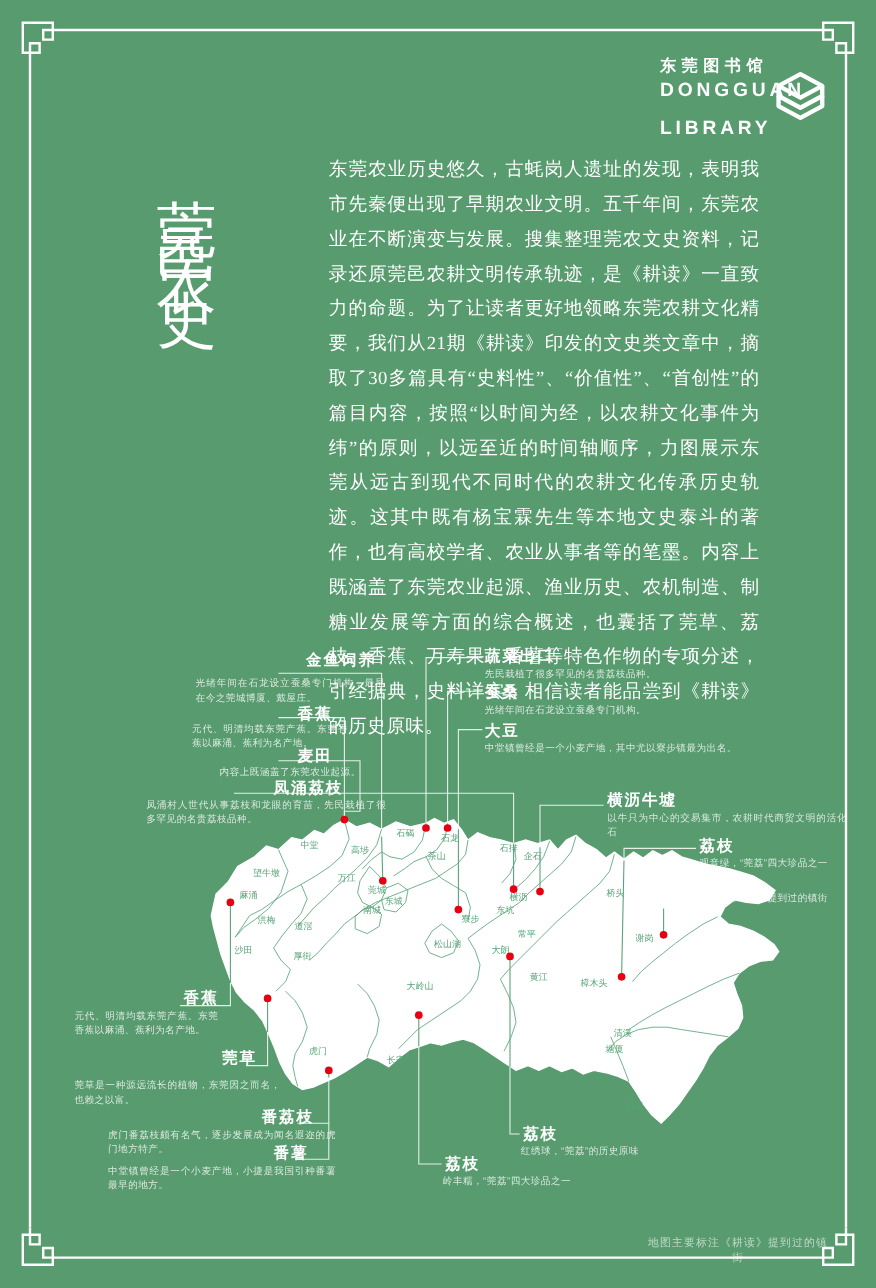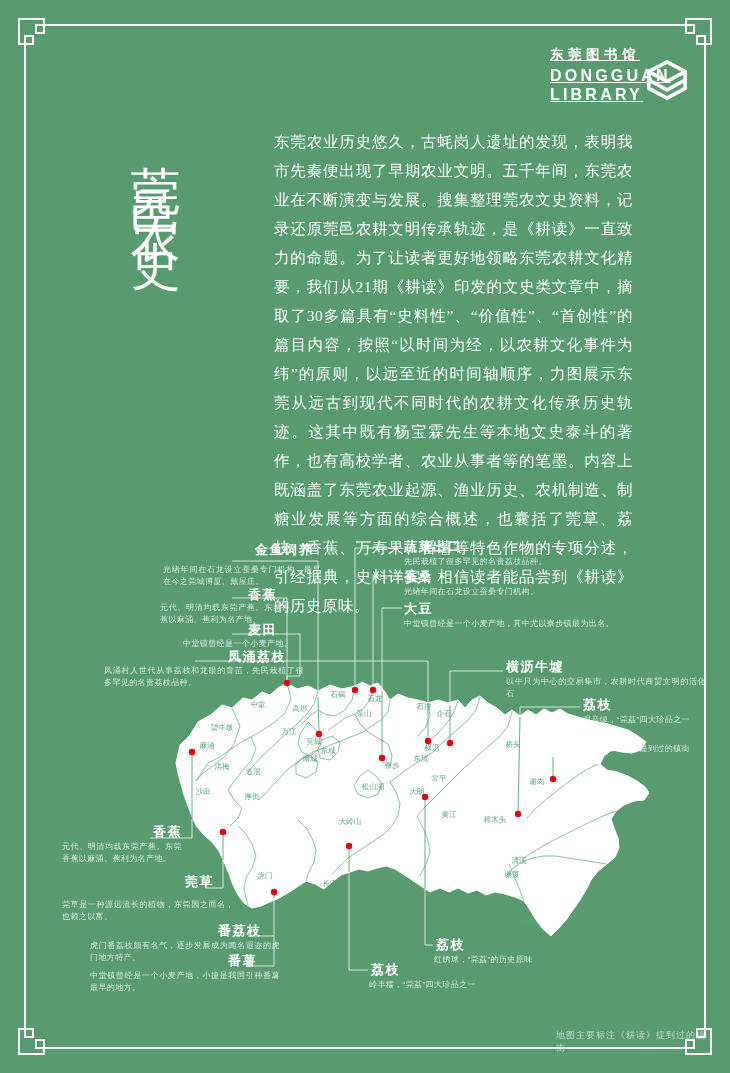--- a/index.html
+++ b/index.html
@@ -8,32 +8,32 @@
   .abs{position:absolute;}
   
   #vtitle{left:128px;top:126px;writing-mode:vertical-rl;text-orientation:upright;
           font-family:"Liberation Serif","DejaVu Serif",serif;
           font-size:50px;letter-spacing:25px;color:#ffffff;line-height:56px;}
   
   #intro{left:274px;top:127px;width:359px;color:#ffffff;
          font-family:"Liberation Serif","DejaVu Serif",serif;
          font-size:15.5px;line-height:29px;text-align:justify;letter-spacing:0.5px;}
   
-  #logo{left:550px;top:46px;color:#fff;text-decoration:underline;}
+  #logo{left:550px;top:46px;color:#fff;}
   #logo .cn{font-size:13.5px;letter-spacing:4.5px;font-weight:bold;}
   #logo .en1{font-size:16px;letter-spacing:3.2px;font-weight:bold;margin-top:3px;}
-  #logo .en2{font-size:16px;letter-spacing:3.2px;font-weight:bold;margin-top:1px;}
+  #logo .en2{font-size:16px;letter-spacing:3.2px;font-weight:bold;margin-top:14px;}
   #logo-icon{position:absolute;left:95px;top:13px;}
   
   .ann-t{position:absolute;color:#ffffff;font-family:"Liberation Serif","DejaVu Serif",serif;
          font-size:13px;font-weight:bold;letter-spacing:1.5px;white-space:nowrap;}
   .ann-d{position:absolute;color:rgba(255,255,255,0.78);font-size:8px;
          line-height:11.5px;letter-spacing:0.4px;text-align:justify;}
-  #caption{left:540px;top:1029px;width:150px;text-align:left;
-           color:rgba(255,255,255,0.62);font-size:9px;letter-spacing:1px;margin-left:16px;}
+  #caption{left:540px;top:1029px;width:150px;text-align:center;
+           color:rgba(255,255,255,0.62);font-size:9px;letter-spacing:1px;}
   svg text{font-family:"Liberation Sans","DejaVu Sans",sans-serif;}
 </style>
 </head>
 <body>
 
 <svg id="stage" class="abs" style="left:0;top:0" width="730" height="1073" viewBox="0 0 730 1073">
     <path d="M50,25 H680" stroke="#fff" stroke-width="2" fill="none"></path>
     <path d="M25,50 V1023" stroke="#fff" stroke-width="2" fill="none"></path>
     <path d="M50,1048 H680" stroke="#fff" stroke-width="2" fill="none"></path>
     <path d="M705,50 V1023" stroke="#fff" stroke-width="2" fill="none"></path>
@@ -159,24 +159,24 @@
 
 <div id="intro" class="abs">东莞农业历史悠久，古蚝岗人遗址的发现，表明我市先秦便出现了早期农业文明。五千年间，东莞农业在不断演变与发展。搜集整理莞农文史资料，记录还原莞邑农耕文明传承轨迹，是《耕读》一直致力的命题。为了让读者更好地领略东莞农耕文化精要，我们从21期《耕读》印发的文史类文章中，摘取了30多篇具有“史料性”、“价值性”、“首创性”的篇目内容，按照“以时间为经，以农耕文化事件为纬”的原则，以远至近的时间轴顺序，力图展示东莞从远古到现代不同时代的农耕文化传承历史轨迹。这其中既有杨宝霖先生等本地文史泰斗的著作，也有高校学者、农业从事者等的笔墨。内容上既涵盖了东莞农业起源、渔业历史、农机制造、制糖业发展等方面的综合概述，也囊括了莞草、荔枝、香蕉、万寿果、番薯等特色作物的专项分述，引经据典，史料详实，相信读者能品尝到《耕读》的历史原味。</div>
 
 <div class="ann-t" style="left:255px;top:541px">金鱼饲养</div>
 <div class="ann-d" style="left:163px;top:564px;width:158px">光绪年间在石龙设立蚕桑专门机构，最早在今之莞城博厦、戴屋庄。</div>
 
 <div class="ann-t" style="left:248px;top:586px">香蕉</div>
 <div class="ann-d" style="left:160px;top:602px;width:130px">元代、明清均载东莞产蕉。东莞香蕉以麻涌、蕉利为名产地。</div>
 
 <div class="ann-t" style="left:248px;top:621px">麦田</div>
-<div class="ann-d" style="left:183px;top:638px;width:150px">中堂镇曾经是一个小麦产地。</div>
+<div class="ann-d" style="left:183px;top:638px;width:150px">内容上既涵盖了东莞农业起源。</div>
 
 <div class="ann-t" style="left:228px;top:648px">凤涌荔枝</div>
-<div class="ann-d" style="left:104px;top:665px;width:200px">凤涌村人世代从事荔枝和龙眼的育苗，先民栽植了很多罕见的名贵荔枝品种。</div>
+<div class="ann-d" style="left:122px;top:665px;width:200px">凤涌村人世代从事荔枝和龙眼的育苗，先民栽植了很多罕见的名贵荔枝品种。</div>
 
 <div class="ann-t" style="left:404px;top:538px">蔬菜出口</div>
 <div class="ann-d" style="left:404px;top:556px;width:165px">先民栽植了很多罕见的名贵荔枝品种。</div>
 
 <div class="ann-t" style="left:404px;top:568px">蚕桑</div>
 <div class="ann-d" style="left:404px;top:586px;width:165px">光绪年间在石龙设立蚕桑专门机构。</div>
 
 <div class="ann-t" style="left:404px;top:600px">大豆</div>
 <div class="ann-d" style="left:404px;top:618px;width:225px">中堂镇曾经是一个小麦产地，其中尤以寮步镇最为出名。</div>
 

